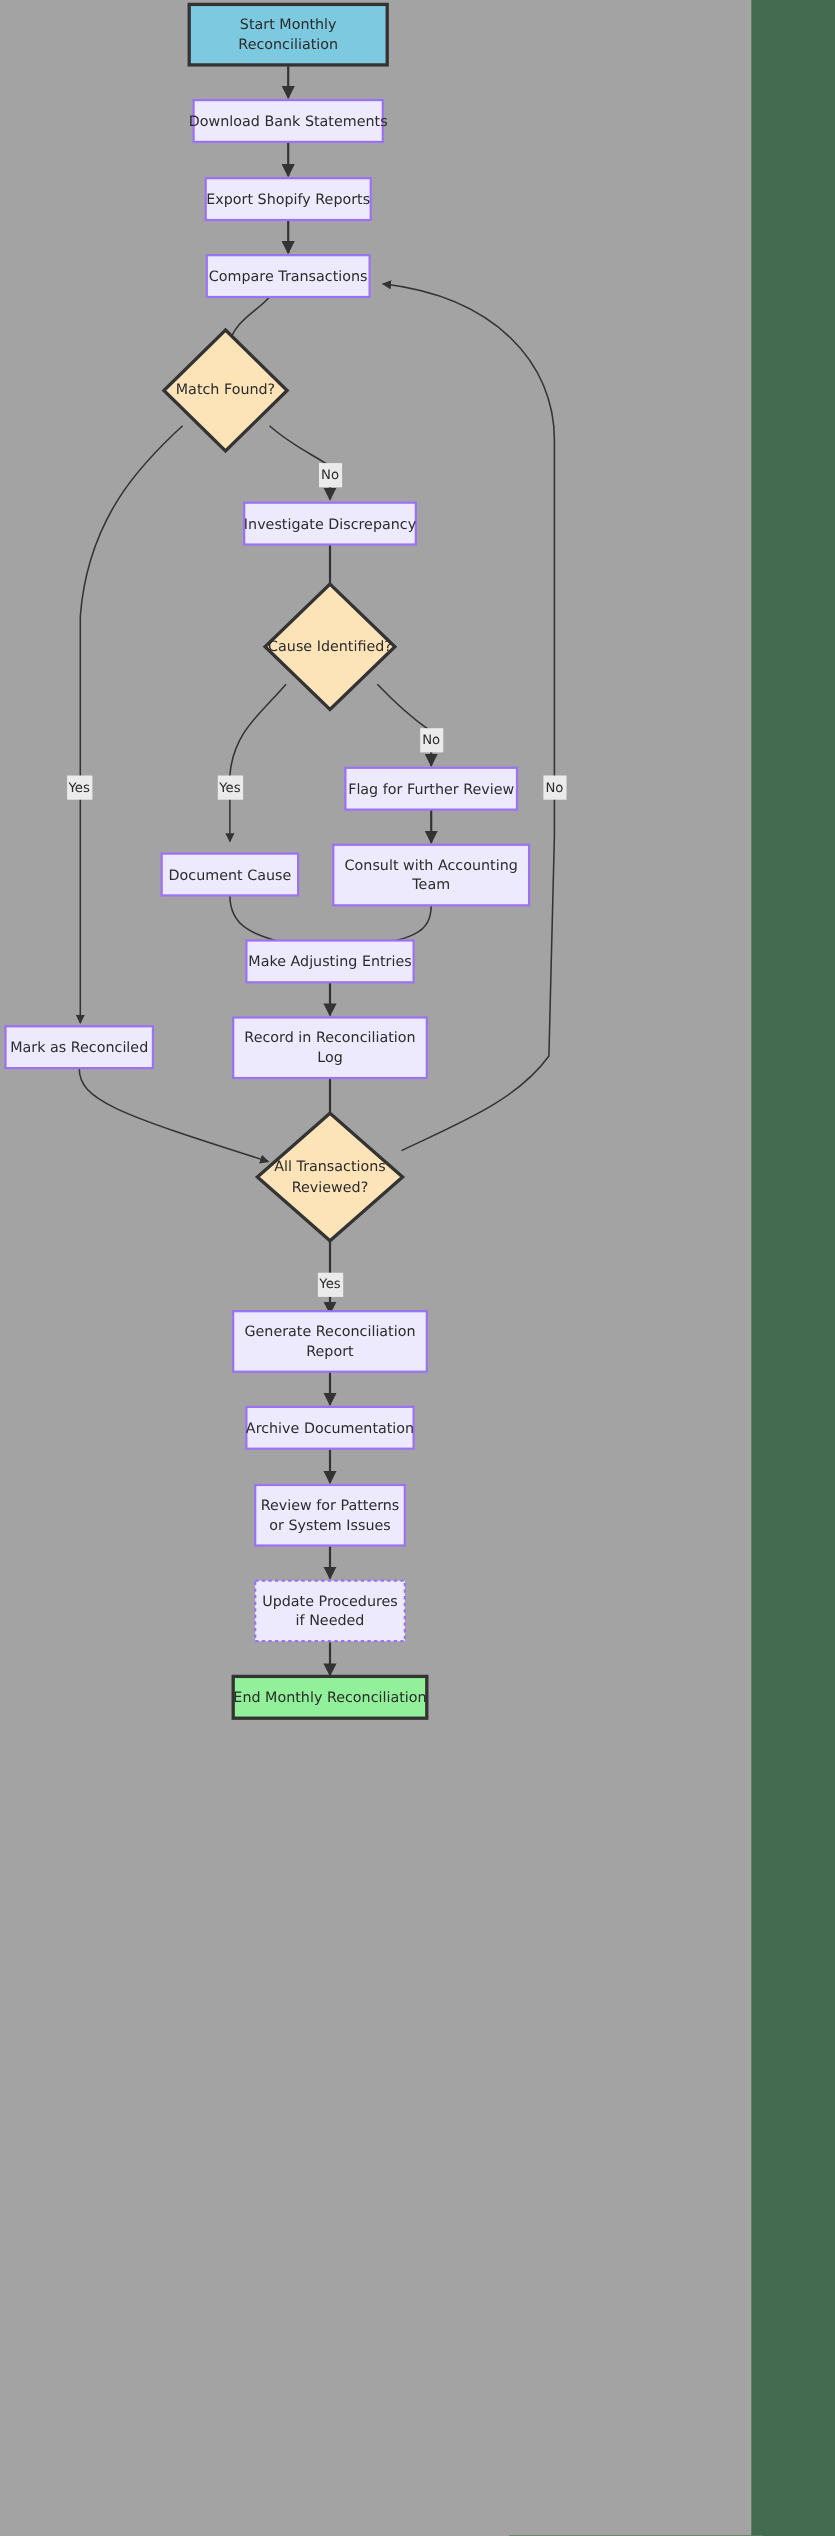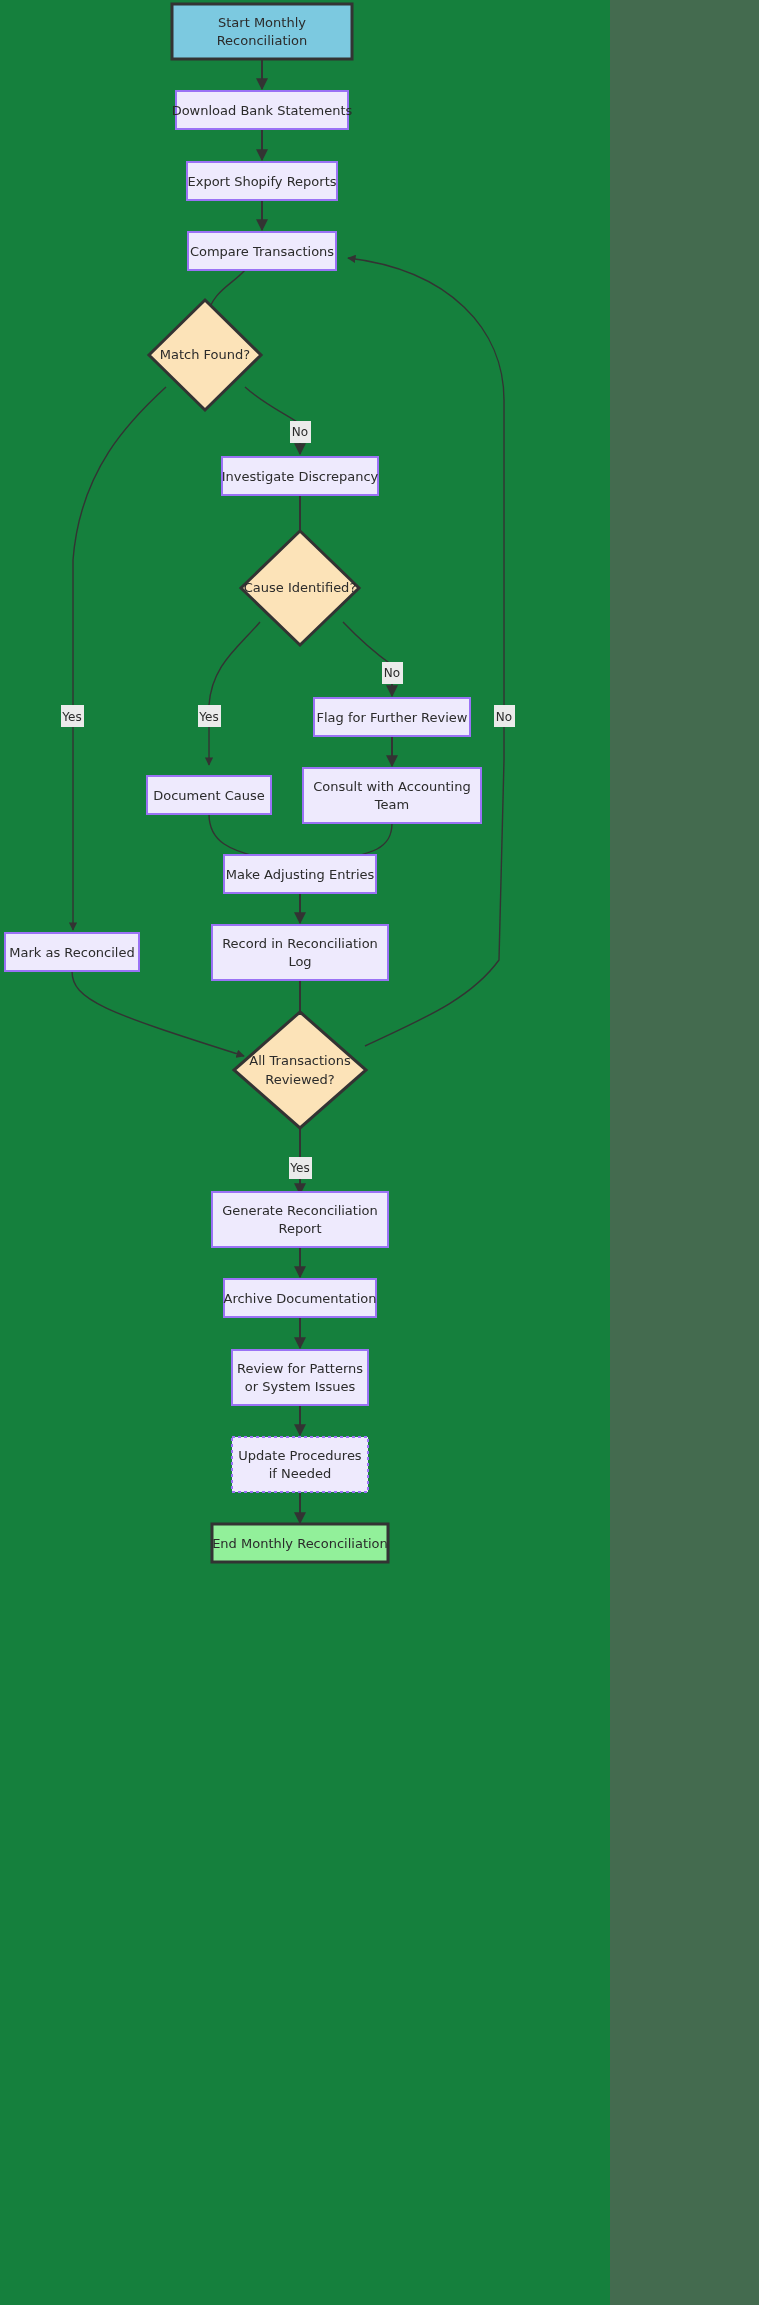--- a/index.html
+++ b/index.html
@@ -8,23 +8,23 @@
     background: #446b4f;
   }
   body {
     width: 759px;
     height: 2305px;
     overflow: hidden;
     font-family: "DejaVu Sans", sans-serif;
   }
   #flowchart-root {
     position: relative;
-    width: 610px;
+    width: 683px;
     height: 2305px;
-    background: #15803d;
+    background: #a3a3a3;
     text-decoration: underline;
   }
   svg.diagram {
     display: block;
     width: 759px;
     height: 2305px;
   }
   .node-rect {
     fill: #eeeafd;
     stroke: #9a72f5;

